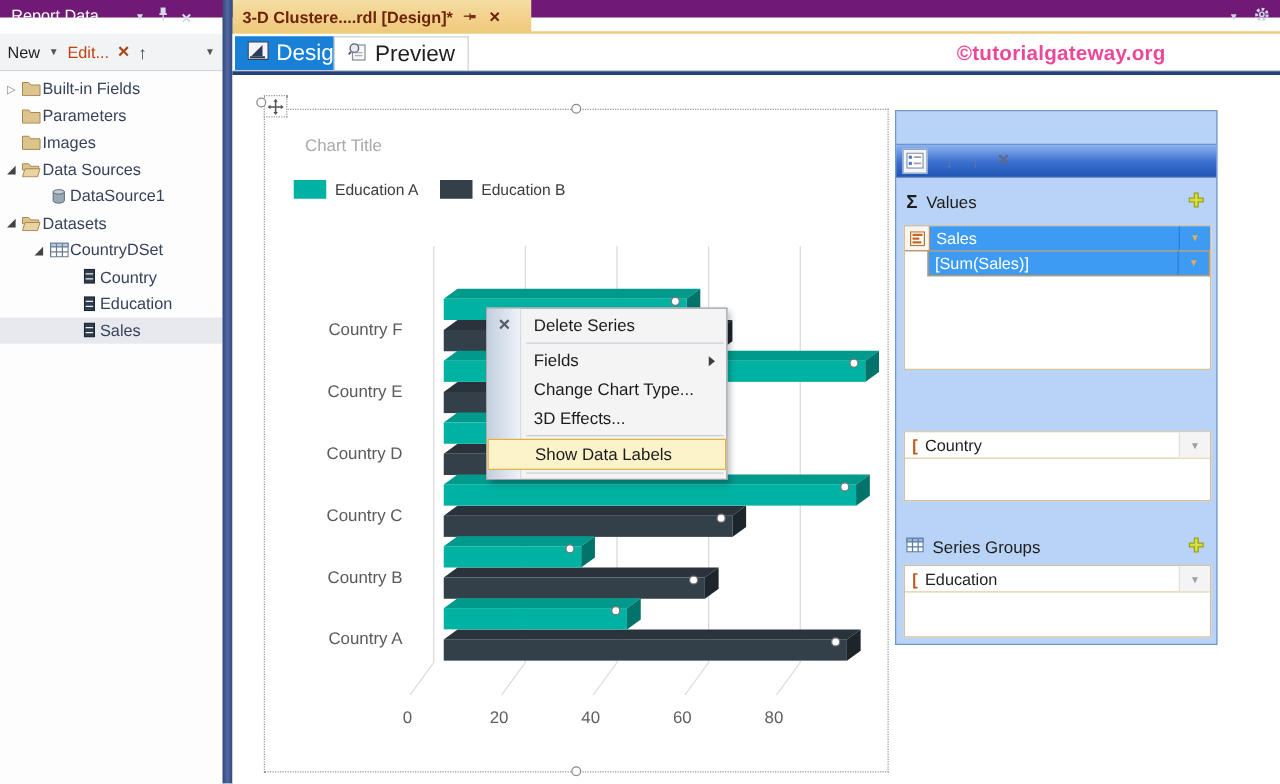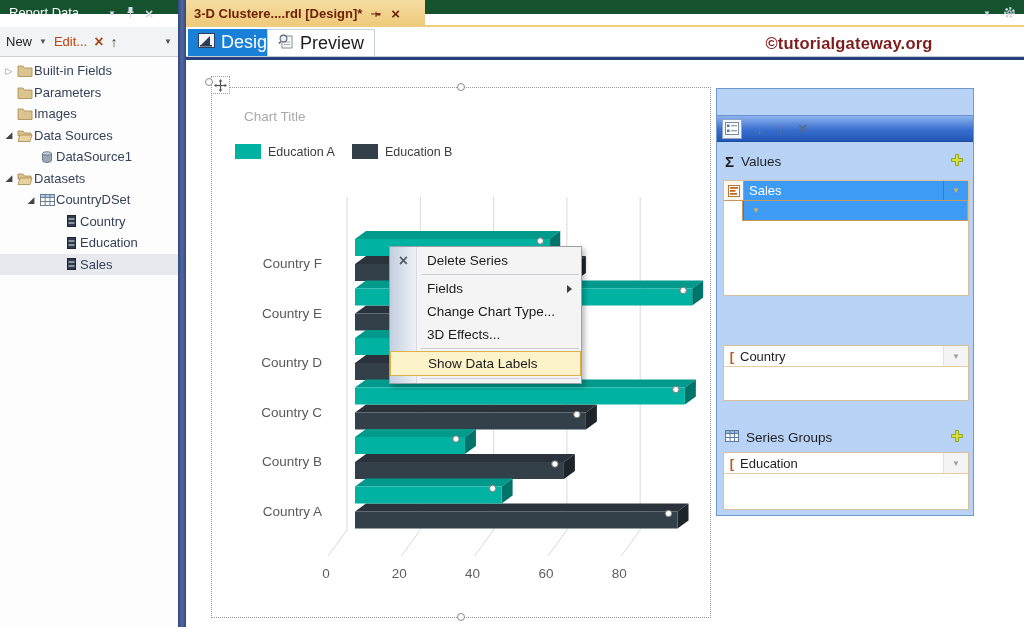--- a/index.html
+++ b/index.html
@@ -1,20 +1,20 @@
 <!DOCTYPE html>
 <html><head>
 <meta charset="utf-8">
 <style>
   * { margin:0; padding:0; box-sizing:border-box; }
   html,body { font-family:"Liberation Sans", sans-serif; background:#fff; }
   .stage { position:relative; width:1024px; height:627px; overflow:hidden; background:#fff; }
 
   
-  .topbar { position:absolute; left:0; top:0; width:1024px; height:14px; background:#14532d; }
+  .topbar { position:absolute; left:0; top:0; width:1024px; height:14px; background:#701a75; }
   .rd-title { position:absolute; left:9px; top:5px; color:#fff; font-size:13px; }
   .rd-head-icons { position:absolute; left:108px; top:0; height:27px; display:flex; align-items:center; gap:10px; color:#d6dce8; }
   .chev { font-size:8px; line-height:1; }
   .win-icons { position:absolute; right:8px; top:0; height:27px; display:flex; align-items:center; gap:12px; color:#c9d1e2; }
 
   
   .doc-tab { position:absolute; left:186px; top:0; width:239px; height:27px;
     background:linear-gradient(#f5dda3,#eec878); display:flex; align-items:center; padding:0 8px; }
   .doc-tab .t { color:#6e2206; font-size:13px; font-weight:bold; white-space:nowrap; }
   .doc-tab .pin { margin-left:8px; }
@@ -39,21 +39,21 @@
 
   
   .vstrip { position:absolute; left:178px; top:0; width:8px; height:627px;
     background:linear-gradient(to right,#33477c,#5068a2 50%,#33477c); }
 
   
   .main-toolbar { position:absolute; left:186px; top:27px; width:838px; height:30px; background:#fff; border-bottom:1px solid #c6cbd4; }
   .vbtn { position:absolute; top:2px; height:27px; display:flex; align-items:center; gap:6px; font-size:18px; padding:0 10px; }
   .vbtn.design { left:2px; background:#1980d8; color:#fff; }
   .vbtn.preview { left:81px; background:#fff; color:#1e1e1e; border:1px solid #cdd2d9; border-bottom:none; }
-  .logo { position:absolute; left:568px; top:7px; width:190px; text-align:center; color:#7f1d1d; font-size:16.5px; font-weight:bold; letter-spacing:.2px; }
+  .logo { position:absolute; left:568px; top:7px; width:190px; text-align:center; color:#ec4899; font-size:16.5px; font-weight:bold; letter-spacing:.2px; }
   .navy-line { position:absolute; left:186px; top:57px; width:838px; height:3px; background:#26407c; }
 
   
   .canvas { position:absolute; left:186px; top:60px; width:838px; height:567px; background:#fff; }
   .chart-frame { position:absolute; left:211px; top:87px; width:500px; height:531px; border:1px dotted #9a9a9a; background:#fff; }
   #chart-svg { position:absolute; left:211px; top:87px; }
   .handle { position:absolute; width:8px; height:8px; border-radius:50%; background:#fff; border:1px solid #8a8a8a; }
   .move-handle { position:absolute; left:211px; top:76px; width:19px; height:18px; background:#fff; border:1px dotted #9a9a9a; display:flex; align-items:center; justify-content:center; }
 
   
@@ -398,20 +398,21 @@
               <rect x="0.5" y="0.5" width="11" height="11" fill="#fff" stroke="#b07838"></rect>
               <rect x="2" y="2" width="8" height="1.8" fill="#c8641e"></rect>
               <rect x="2" y="5" width="5.5" height="1.8" fill="#c8641e"></rect>
               <rect x="2" y="8" width="7" height="1.8" fill="#c8641e"></rect>
             </svg>
           </span>
         <span class="txt">Sales</span>
         <span class="dd">▼</span>
       </div>
       <div class="vrow sum">
+        <span class="txt">[Sum(Sales)]</span>
         <span class="dd">▼</span>
       </div>
     </div>
 
     <div class="cd-box" style="top:256px; height:56px;">
       <div class="grow">
         <span class="br">[</span>
         <span class="txt">Country</span>
         <span class="dd">▼</span>
       </div>

